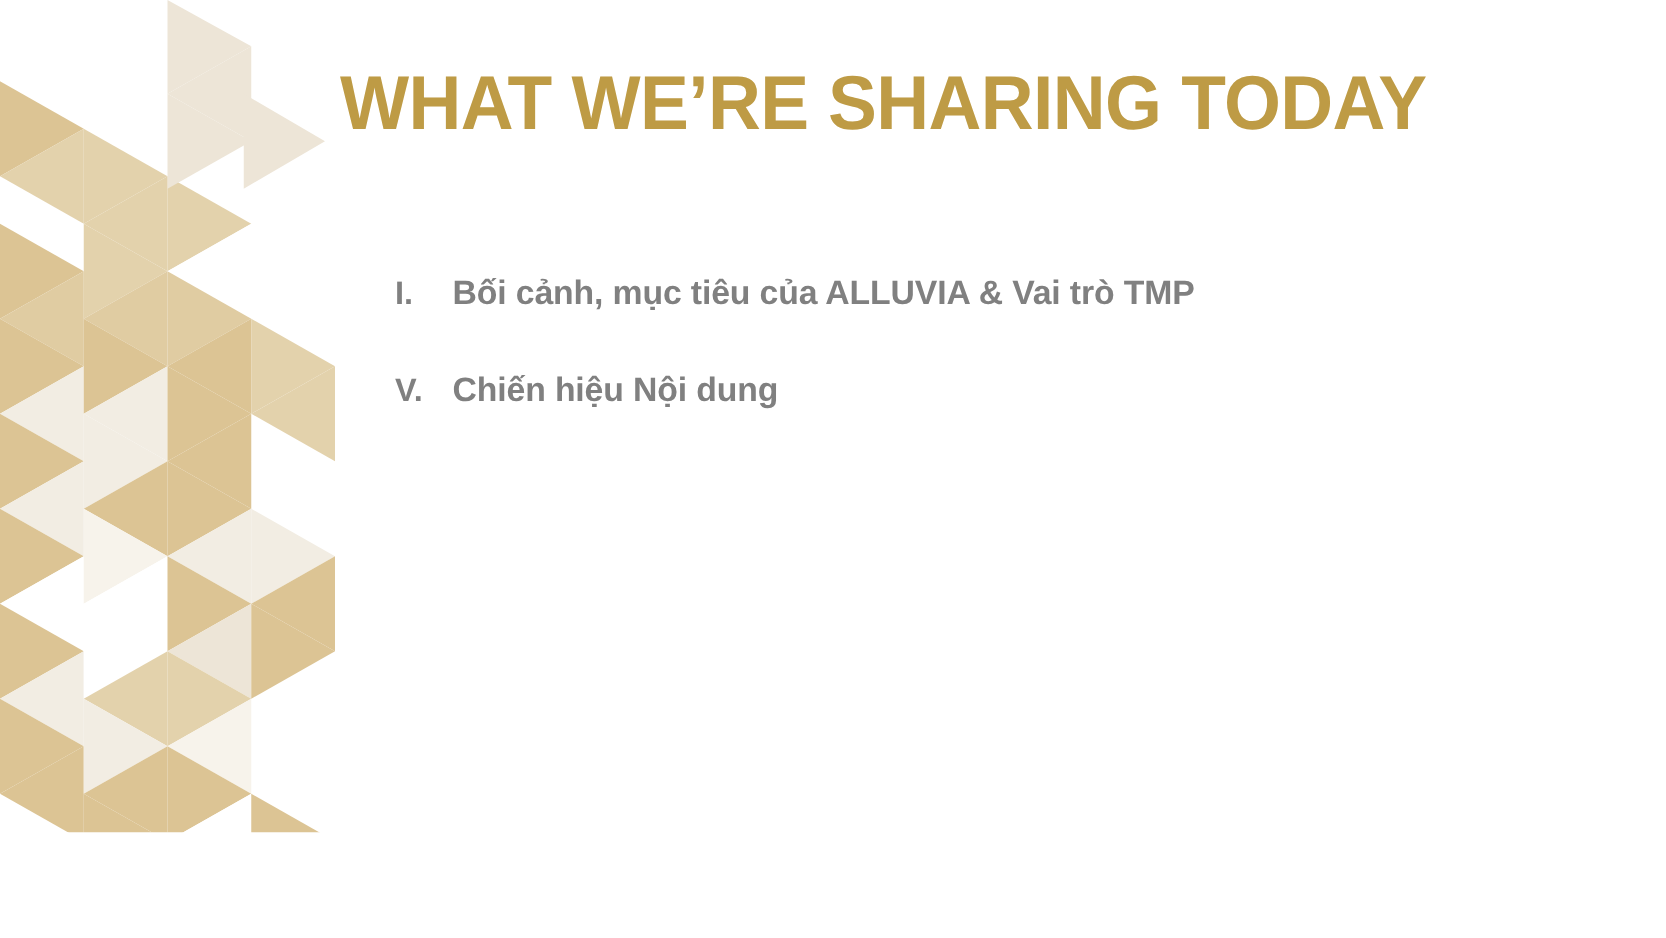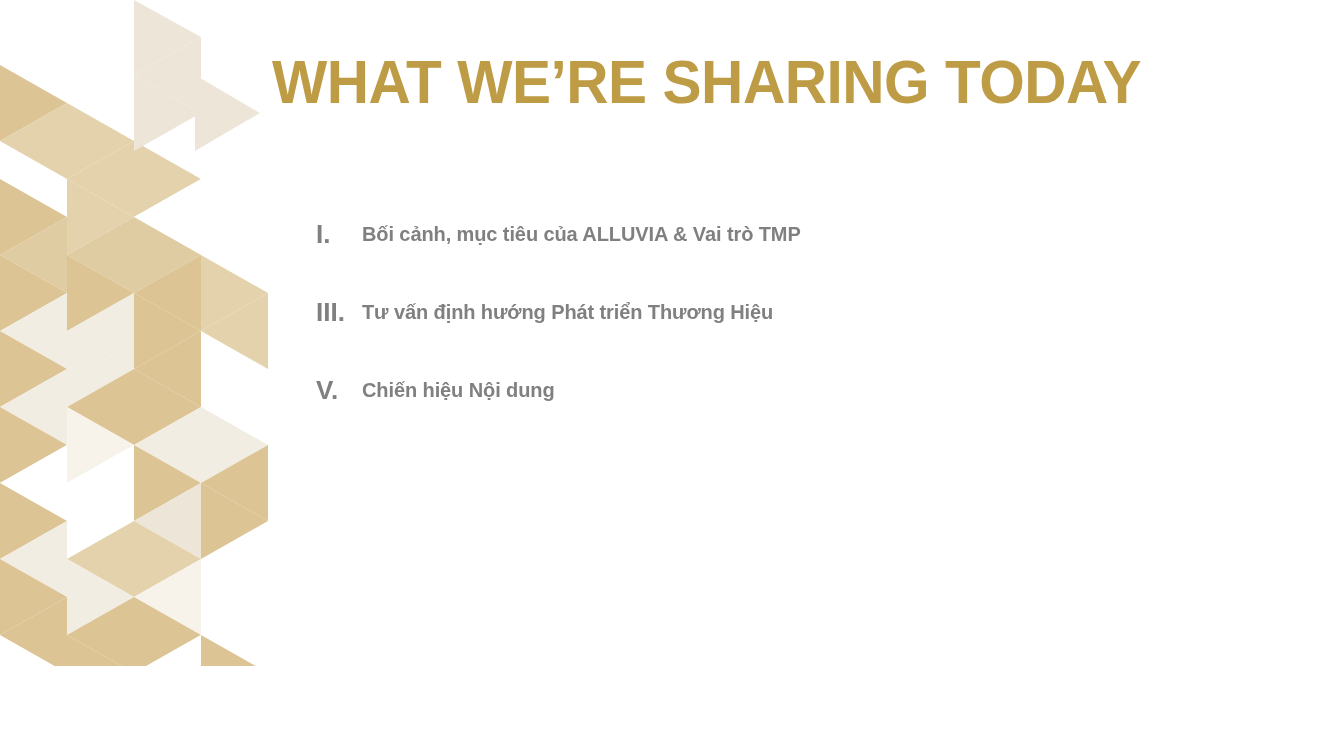--- a/index.html
+++ b/index.html
@@ -60,21 +60,21 @@
     flex: 0 0 46px;
     text-align: left;
     font-size: 26px;
     font-weight: bold;
     color: #808080;
     line-height: 49px;
     letter-spacing: 0px;
   }
   .agenda-text {
     flex: 1 1 auto;
-    font-size: 20px;
+    font-size: 27px;
     font-weight: bold;
     color: #808080;
     line-height: 49px;
     letter-spacing: -0.1px;
   }
   .agenda-text .wrap-line {
     display: block;
   }
 </style>
 </head>
@@ -160,26 +160,20 @@
   <div id="agenda-list">
 
     <div class="agenda-item">
       <div class="agenda-numeral">I.</div>
       <div class="agenda-text">
         <span class="wrap-line">Bối cảnh, mục tiêu của ALLUVIA &amp; Vai trò TMP</span>
       </div>
     </div>
 
 
-    <div class="agenda-item">
-      <div class="agenda-numeral">III.</div>
-      <div class="agenda-text">
-        <span class="wrap-line">Tư vấn định hướng Phát triển Thương Hiệu</span>
-      </div>
-    </div>
 
 
     <div class="agenda-item">
       <div class="agenda-numeral">V.</div>
       <div class="agenda-text">
         <span class="wrap-line">Chiến hiệu Nội dung</span>
       </div>
     </div>
 
   </div>

